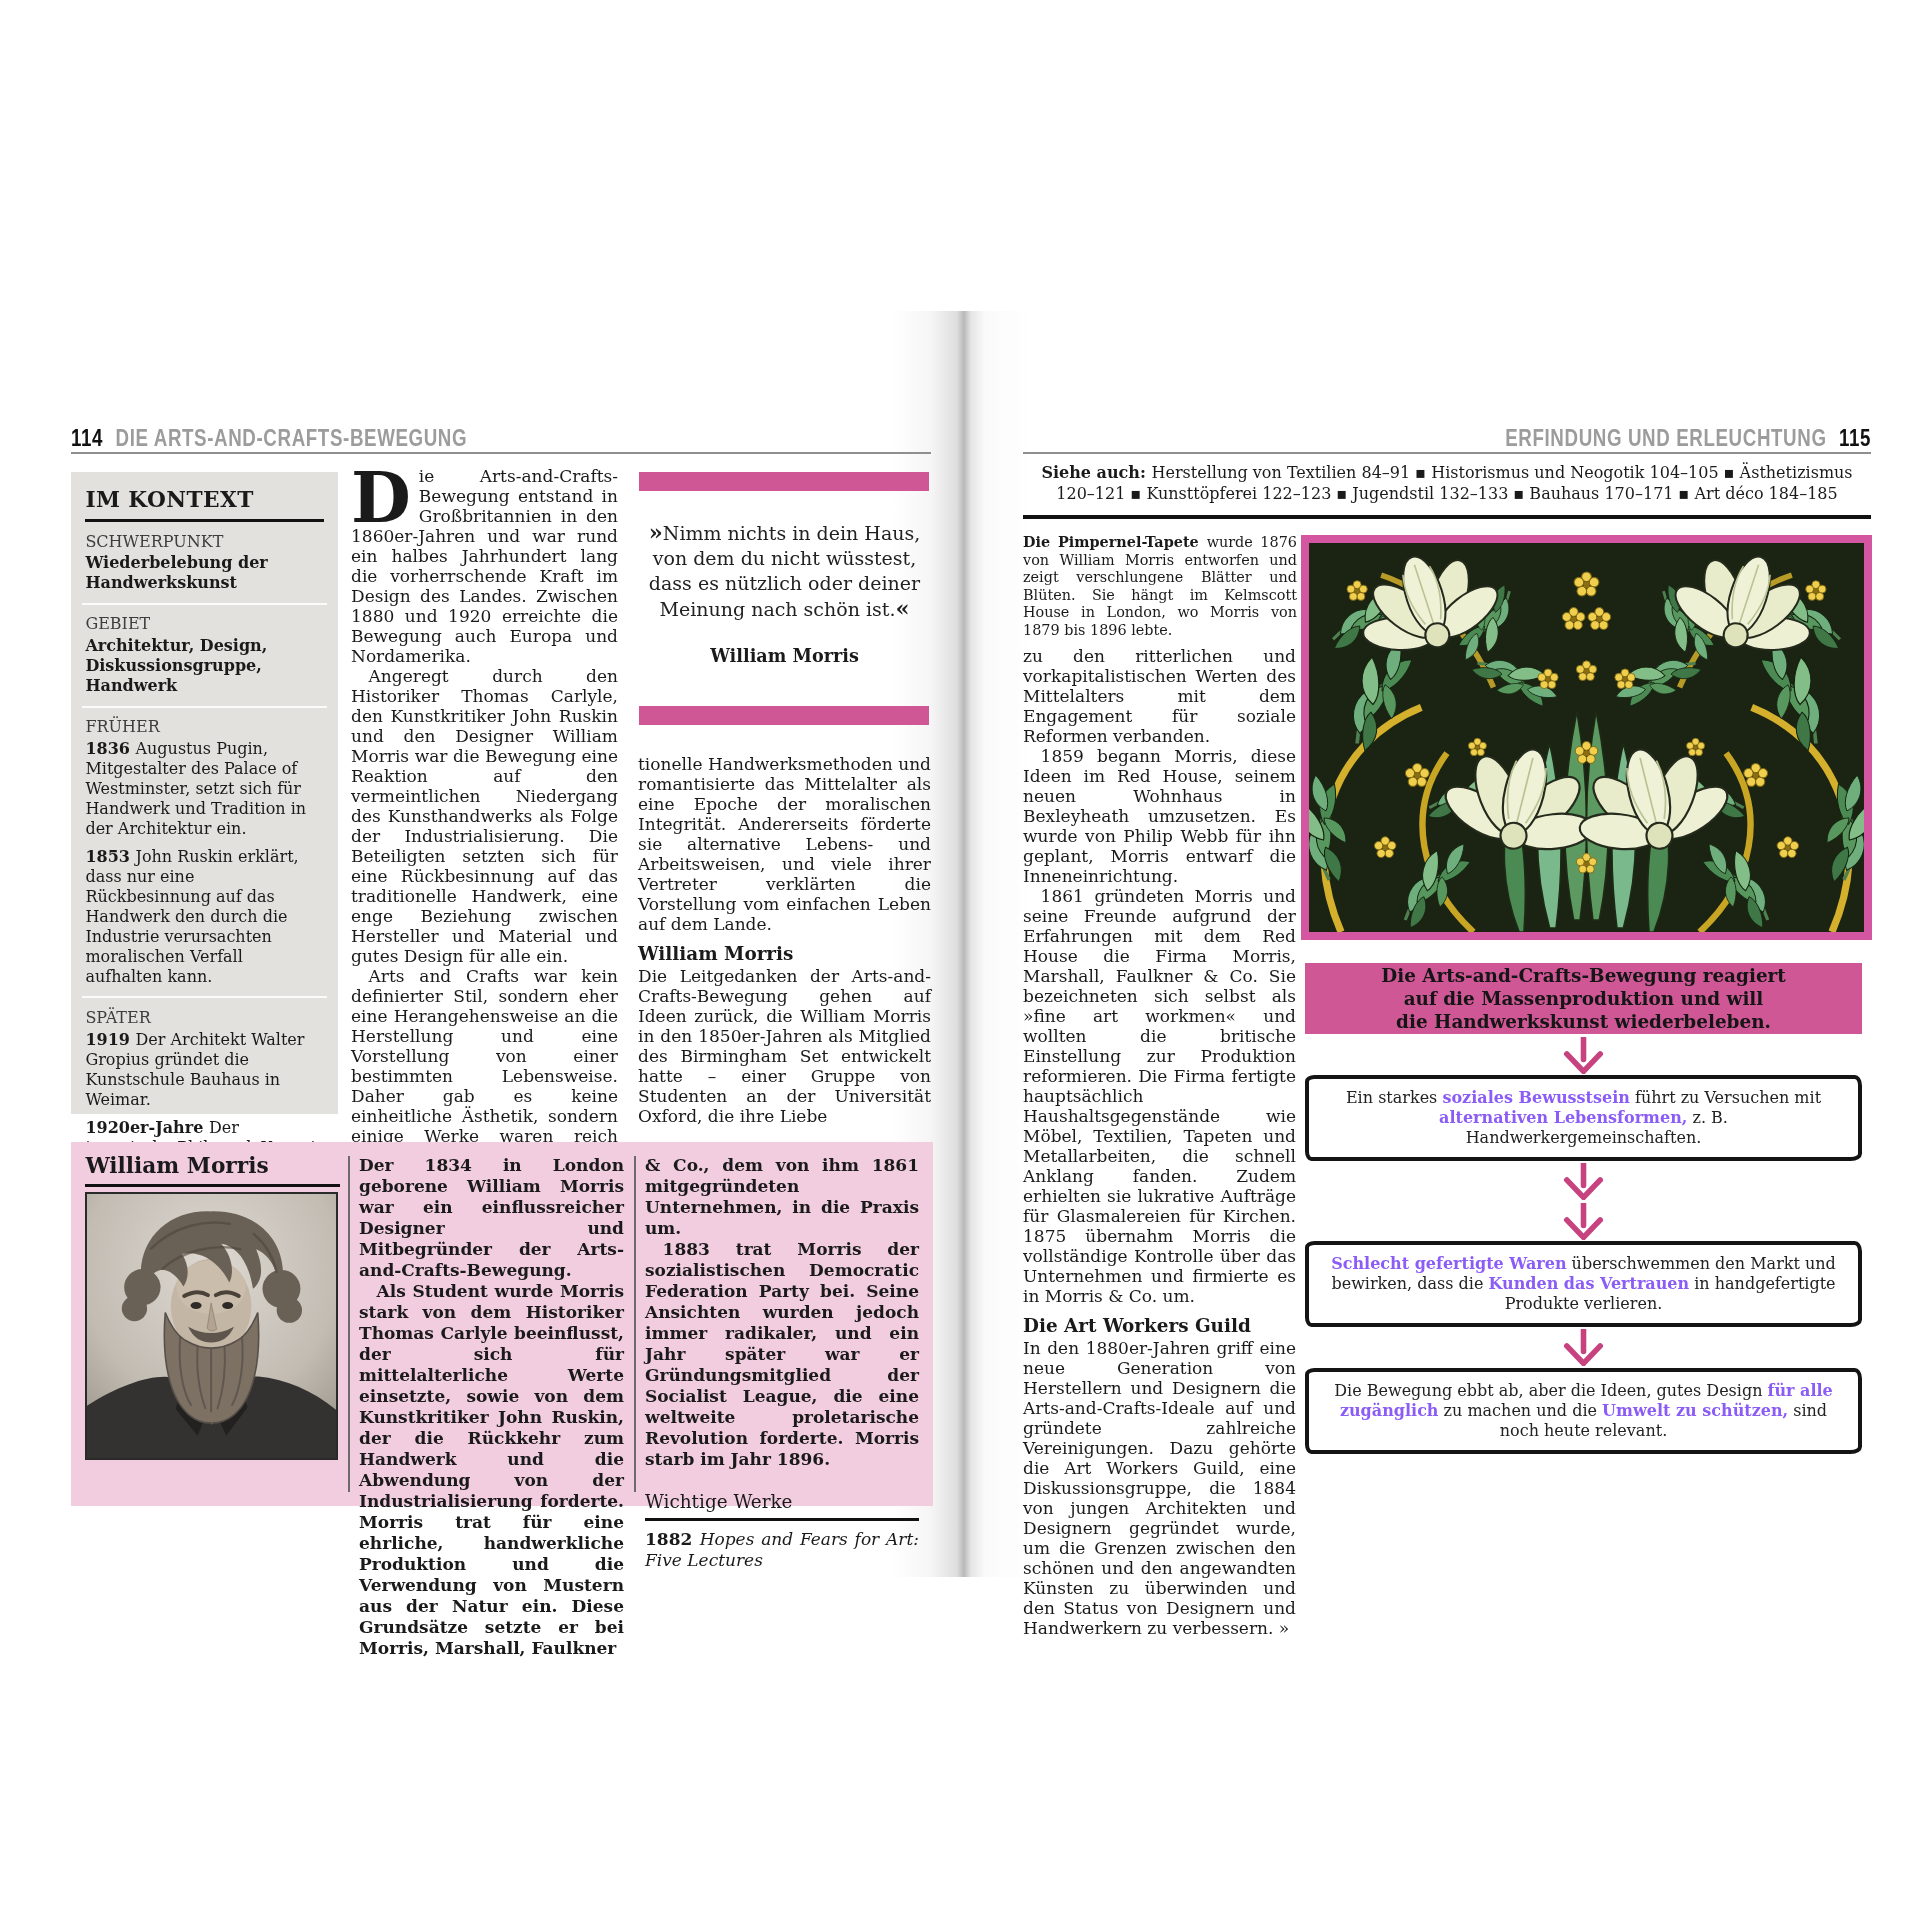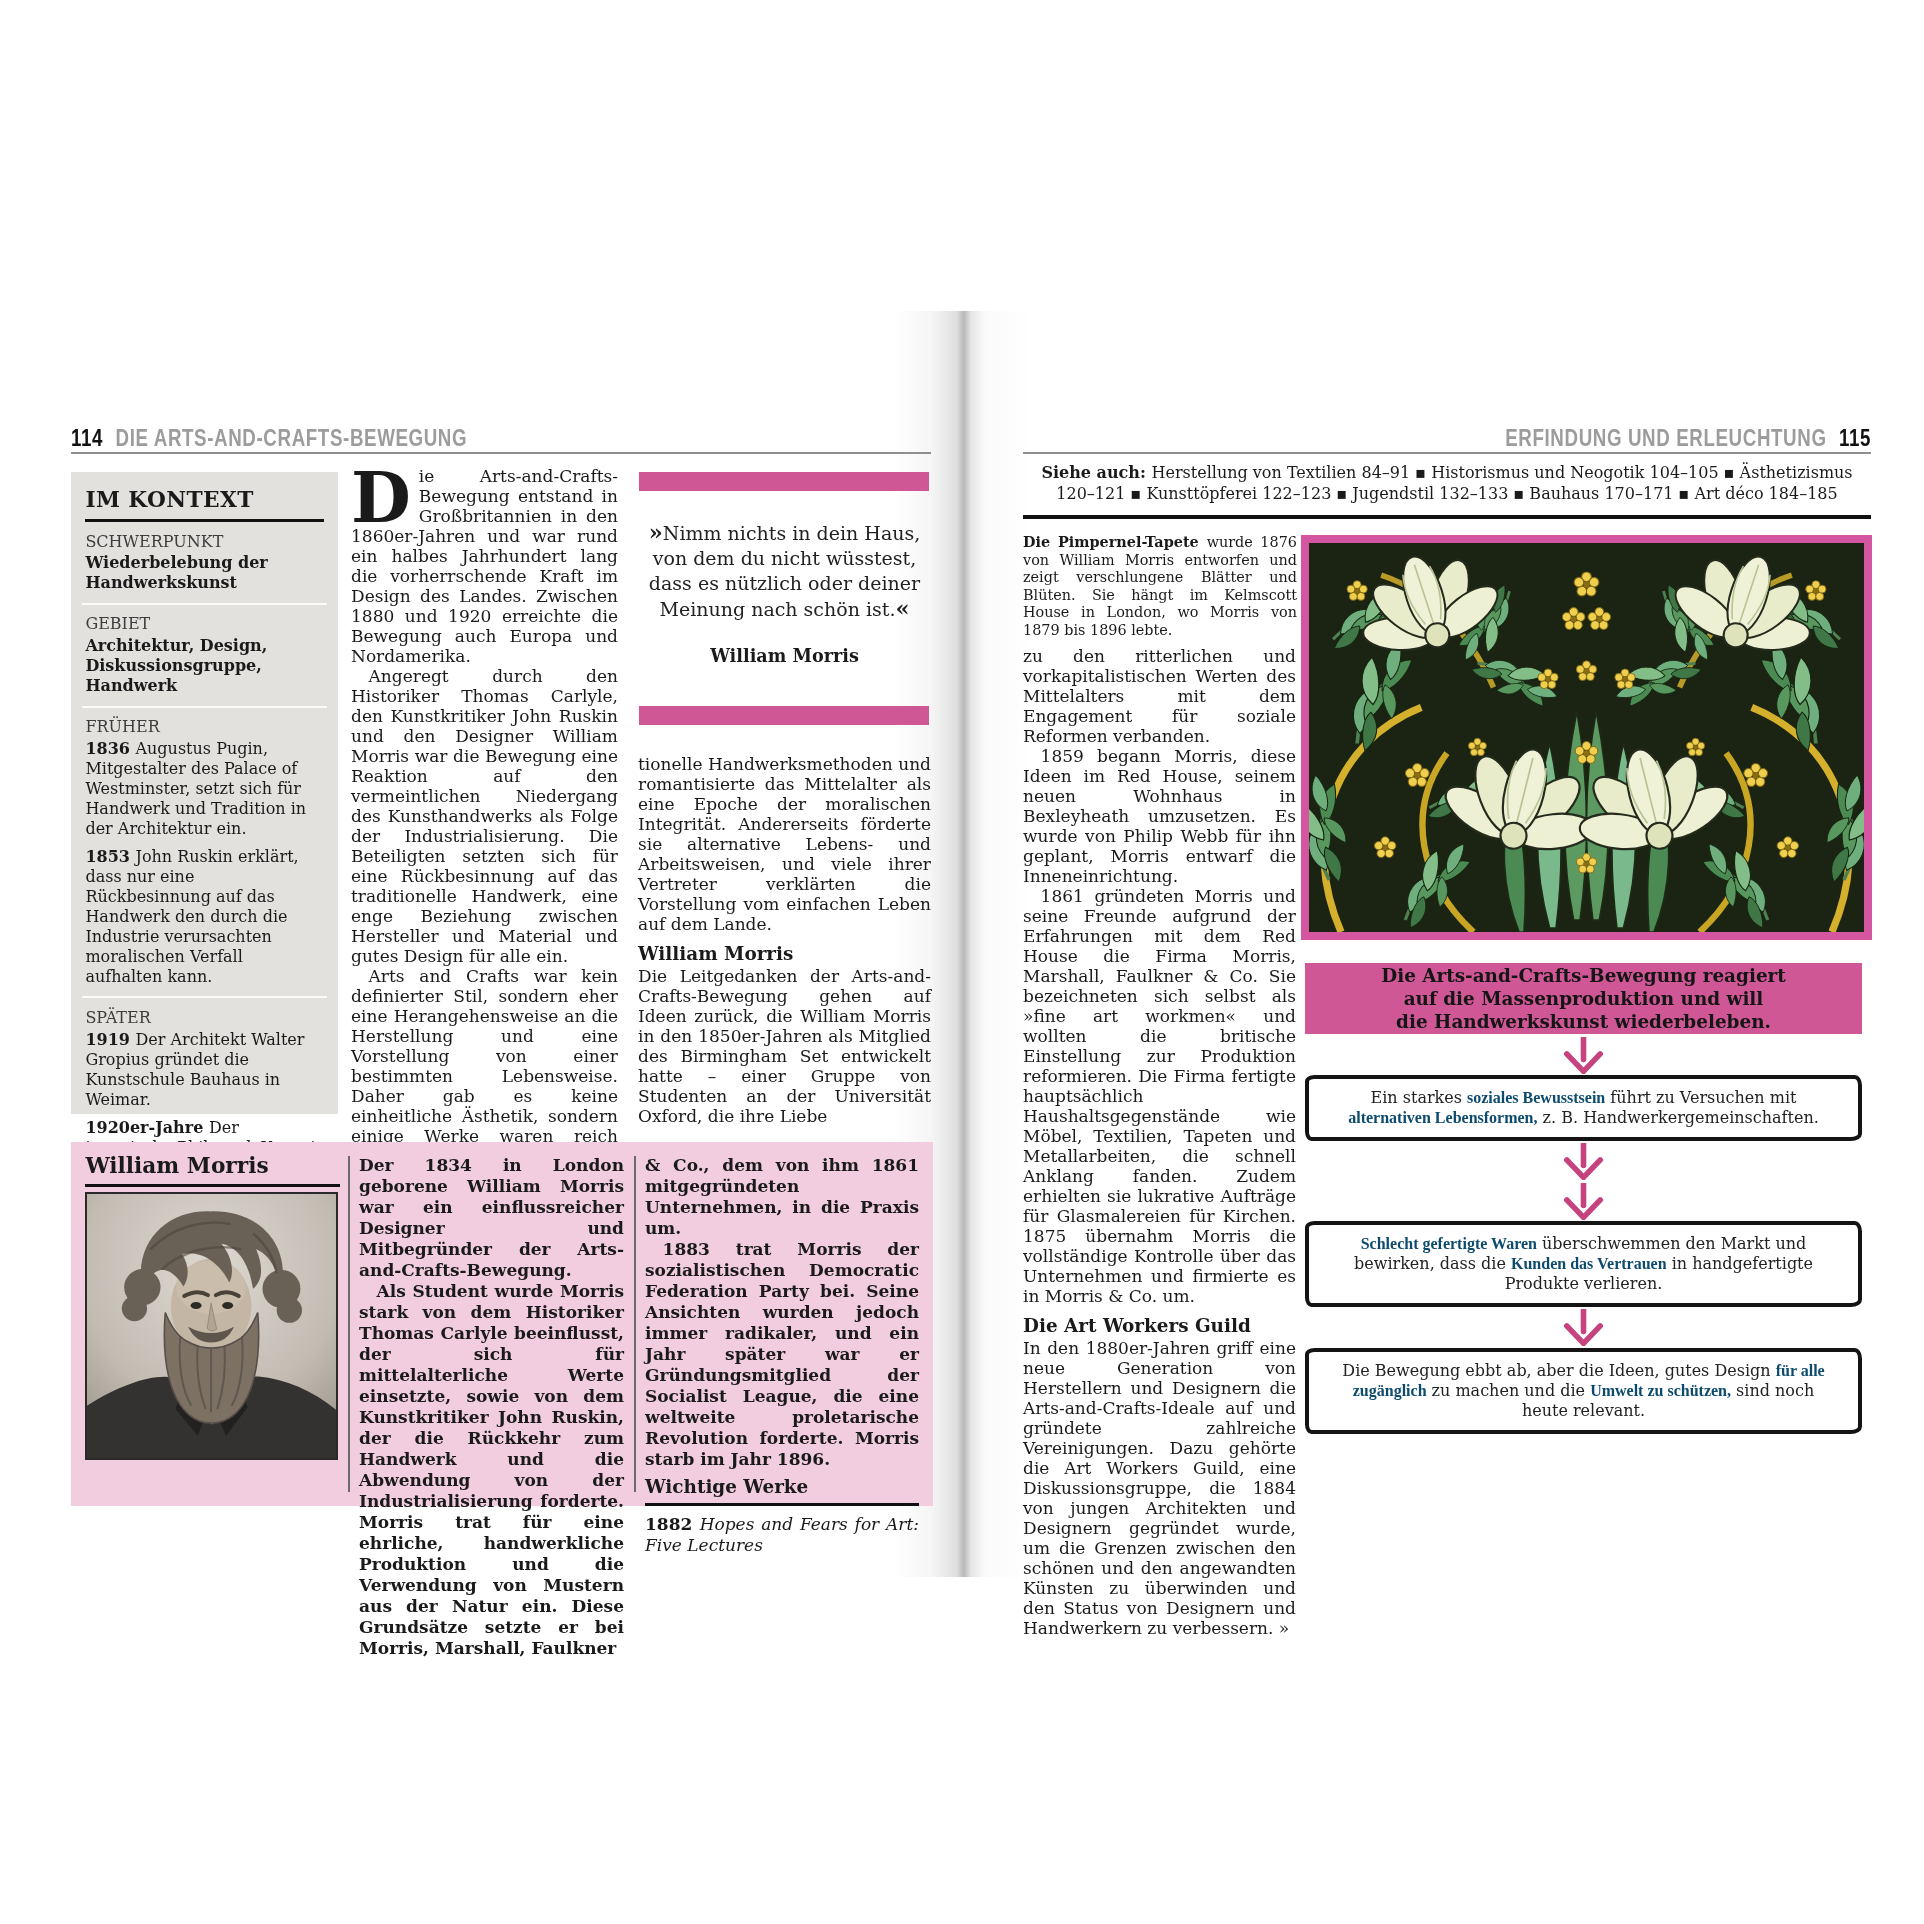--- a/index.html
+++ b/index.html
@@ -61,21 +61,21 @@
         box-sizing:border-box;padding:11.2px 14.4px;}
   .mb-title{font-size:21.7px;font-weight:bold;margin:0;}
   .mb-titlerule{width:255px;height:3.2px;background:#111;margin-top:5.6px;}
   .mb-photo{position:absolute;left:14.4px;top:50px;width:253px;height:268px;
             border:2.4px solid #2a2a2a;box-sizing:border-box;background:#c9c4bd;}
   .mb-photo svg{display:block;width:100%;height:100%;}
   .mb-vdiv{position:absolute;top:14.4px;bottom:14.4px;width:1.6px;background:#6b6b6b;}
   .mb-col{position:absolute;top:13px;font-size:17px;line-height:21px;text-align:justify;}
   .mb-col p{margin:0;}
   .mb-col p.ind{text-indent:17.6px;}
-  .works-title{font-size:18.4px;font-weight:bold;margin:6px 0 0 0;}
+  .works-title{font-size:18.4px;font-weight:normal;margin:21px 0 0 0;}
   .works-rule{height:2.4px;background:#111;margin:6.4px 0 8px 0;}
 
   
   .see-also{left:1023px;top:462px;width:848px;font-size:16px;line-height:21px;text-align:center;}
   .caption{left:1023px;top:533px;width:274px;font-size:14.4px;line-height:17.6px;text-align:justify;}
   .rcol1{left:1023px;top:646px;width:273px;}
 
   
   .wallpaper{left:1301px;top:535px;width:571px;height:405px;box-sizing:border-box;
              border:8px solid #d455a0;background:#1b2413;}
@@ -84,21 +84,21 @@
   
   .flow{left:1305px;top:963px;width:557px;}
   .fl-banner{width:557px;box-sizing:border-box;background:#cf5796;color:#151515;
              font-weight:bold;font-size:18.4px;line-height:23px;text-align:center;
              padding:0.8px 0 1.6px 0;}
   .fl-arrow{display:block;margin:2.4px auto 1.6px auto;}
   .fl-box{box-sizing:border-box;border:4.8px solid #141414;
           border-radius:9.6px 7.2px 11.2px 6.4px / 6.4px 10.4px 7.2px 9.6px;
           background:#fff;font-size:16px;line-height:20px;text-align:center;
           padding:8.8px 19px;color:#222;}
-  .fl-box .b{color:#0c4a6e;font-family:Liberation Serif, serif;}
+  .fl-box .b{color:#8b5cf6;}
   .accentbar{background:#cf5796;}
 </style>
 </head>
 <body>
 
 <div class="canvas">
 
   <div class="abs gutter"></div>
 
   <div class="abs pghead" style="left:71px;">

